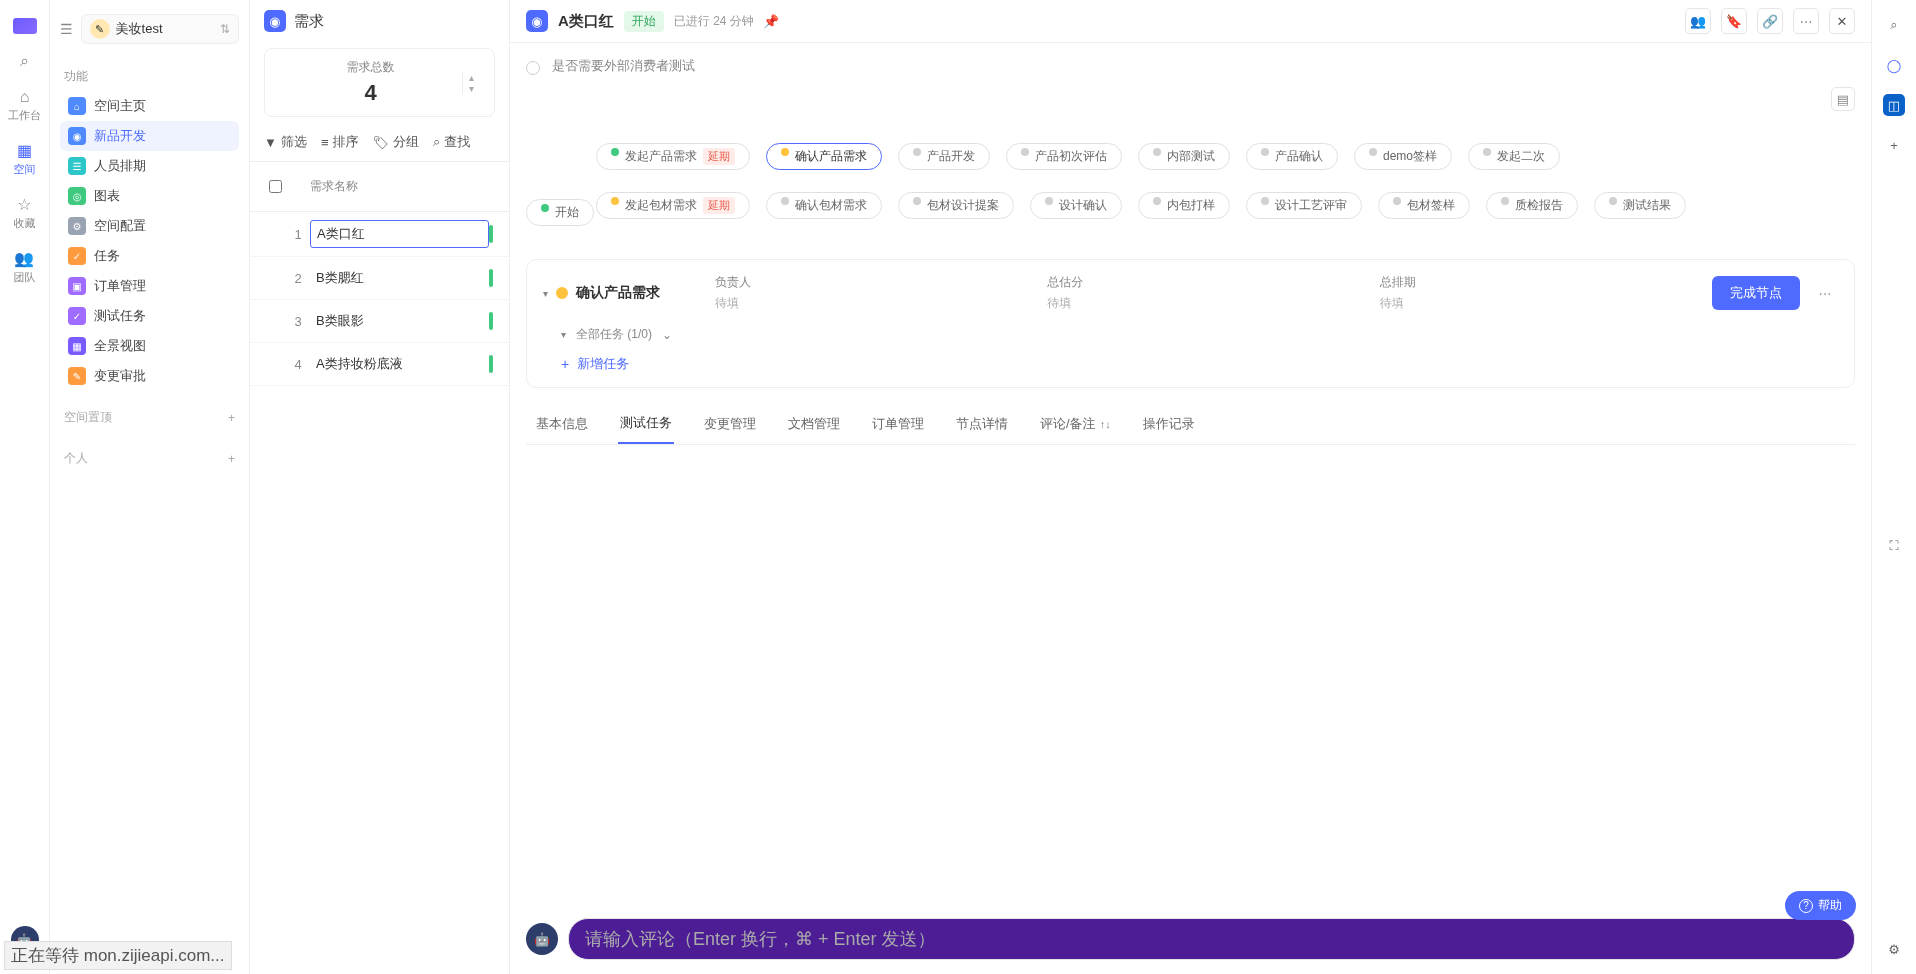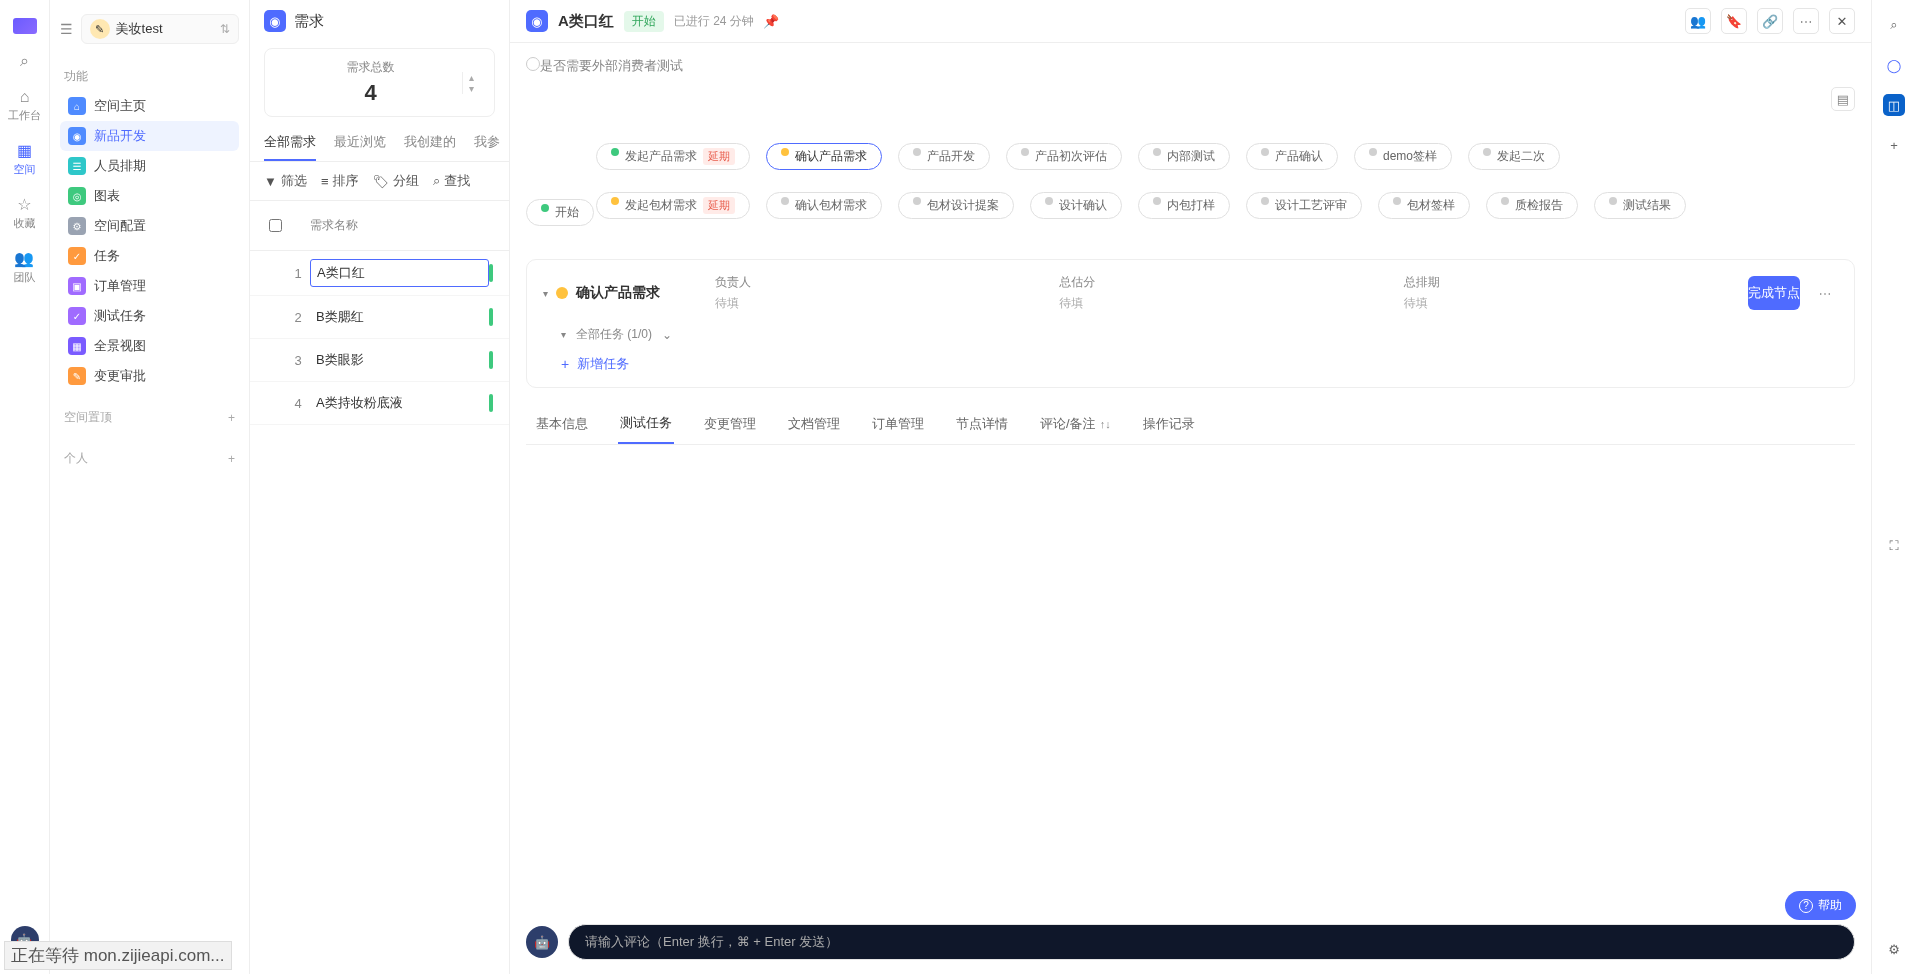--- a/index.html
+++ b/index.html
@@ -79,21 +79,21 @@
     .detail-header .panel-icon { width: 22px; height: 22px; background: #4f6bff; border-radius: 5px; display: flex; align-items: center; justify-content: center; color: #fff; }
     .detail-title { font-size: 15px; font-weight: 600; }
     .status-badge { background: #e4f8ea; color: #2fa55a; border-radius: 4px; padding: 2px 8px; font-size: 12px; }
     .elapsed { color: #999; font-size: 12px; }
     .pin-icon { color: #aaa; font-size: 13px; cursor: pointer; }
     .header-spacer { flex: 1; }
     .header-action { width: 26px; height: 26px; border: 1px solid #e5e5e5; border-radius: 5px; display: flex; align-items: center; justify-content: center; color: #777; cursor: pointer; }
     .header-close { width: 26px; height: 26px; border: 1px solid #e5e5e5; border-radius: 5px; display: flex; align-items: center; justify-content: center; color: #555; cursor: pointer; }
 
     .detail-body { flex: 1; overflow: auto; padding: 14px 16px 0; display: flex; flex-direction: column; }
-    .checkbox-row { display: flex; align-items: flex-start; gap: 0; color: #888; font-size: 13px; margin-bottom: 12px; }
+    .checkbox-row { display: flex; align-items: flex-end; gap: 12px; color: #888; font-size: 13px; margin-bottom: 12px; }
     .checkbox-row .radio { width: 14px; height: 14px; border: 1.5px solid #ccc; border-radius: 50%; }
     .flow-toolbar { display: flex; justify-content: flex-end; margin-bottom: 8px;}
     .flow-toolbar .ftool { width: 24px; height: 24px; border: 1px solid #e5e5e5; border-radius: 5px; display:flex; align-items:center; justify-content:center; color:#888; cursor:pointer;}
 
     .flowchart { padding: 24px 0 40px; overflow: hidden; position: relative; }
     .flow-rows { display: flex; flex-direction: column; gap: 22px; margin-left: 70px; }
     .flow-start { position: absolute; left: 0; top: 80px; }
     .flow-row { display: flex; gap: 16px; align-items: center; }
     .flow-node { border: 1px solid #e0e0e0; border-radius: 16px; padding: 4px 14px; display: flex; align-items: flex-start; gap: 6px; font-size: 12px; color: #666; background: #fff; white-space: nowrap; }
     .flow-node.active { border: 1.5px solid #4f6bff; color: #333; }
@@ -105,40 +105,40 @@
 
     .node-detail-card { border: 1px solid #eee; border-radius: 10px; padding: 14px 16px; margin-bottom: 16px; }
     .node-detail-top { display: flex; align-items: center; gap: 12px; }
     .ndt-left { display: flex; align-items: center; gap: 8px; min-width: 160px; }
     .ndt-left .caret { color: #888; font-size: 10px; }
     .ndt-left .circle { width: 12px; height: 12px; border-radius: 50%; background: #ffc23e; }
     .ndt-left .name { font-weight: 600; font-size: 14px; }
     .ndt-field { flex: 1; font-size: 12px; }
     .ndt-field .label { color: #888; }
     .ndt-field .value { color: #aaa; margin-top: 4px; }
-    .complete-btn { background: #4f6bff; color: #fff; border: none; border-radius: 6px; padding: 8px 0; font-size: 13px; cursor: pointer; }
+    .complete-btn { background: #4f6bff; color: #fff; border: none; border-radius: 6px; padding: 8px 18px; font-size: 13px; cursor: pointer; }
     .ndt-more { width: 26px; height: 26px; display: flex; align-items: center; justify-content: center; color: #888; cursor: pointer; }
 
     .subtask-row { display: flex; align-items: center; gap: 10px; margin-top: 14px; color: #888; font-size: 12px; padding-left: 18px;}
     .subtask-row .caret { font-size: 10px; }
     .add-task-row { display: flex; align-items: center; gap: 8px; margin-top: 12px; color: #4f6bff; font-size: 13px; cursor: pointer; padding-left: 18px;}
     .add-task-row .plus { font-size: 14px; }
 
     
     .bottom-tabs { display: flex; gap: 28px; border-bottom: 1px solid #eee; padding: 0 8px; }
     .btab { font-size: 13px; color: #666; padding: 10px 2px; cursor: pointer; display: flex; align-items: center; gap: 4px;}
     .btab.active { color: #333; border-bottom: 2px solid #4f6bff; font-weight: 500; }
     .btab .sort-icon { font-size: 11px; color: #888; }
 
     .bottom-empty { flex: 1; min-height: 240px; }
 
     
     .comment-bar { display: flex; align-items: center; gap: 10px; padding: 10px 0 14px; }
     .comment-avatar { width: 32px; height: 32px; border-radius: 50%; background: #2d3e6b; display: flex; align-items: center; justify-content: center; color: #fff; }
-    .comment-input { flex: 1; border: 1px solid #e5e5e5; border-radius: 20px; padding: 8px 16px; color: #aaa; font-size: 13px; background: #0f172a; }
+    .comment-input { flex: 1; border: 1px solid #e5e5e5; border-radius: 20px; padding: 8px 16px; color: #aaa; font-size: 18px; background: #4c1d95; }
 
     
     .right-rail { width: 44px; display: flex; flex-direction: column; align-items: center; padding-top: 14px; gap: 18px; }
     .right-rail .ri-icon { width: 22px; height: 22px; border-radius: 5px; display: flex; align-items: center; justify-content: center; cursor: pointer; color: #666; }
     .right-rail .gear-bottom { margin-top: auto; margin-bottom: 14px; color: #666; }
     .right-rail .frame-icon { margin-bottom: 2px; }
 
     
     .help-btn { position: absolute; right: 60px; bottom: 54px; background: #4f6bff; color: #fff; border-radius: 18px; padding: 6px 14px; font-size: 12px; display: flex; align-items: center; gap: 5px; cursor: pointer; }
     .help-btn .q { width: 14px; height: 14px; border: 1.5px solid #fff; border-radius: 50%; display: flex; align-items: center; justify-content: center; font-size: 10px; }
@@ -244,26 +244,20 @@
     </div>
     <div class="summary-card">
       <div class="stat">
         <div class="stat-label">需求总数</div>
         <div class="stat-value">4</div>
       </div>
       <div class="expander">
         <span>▴</span>
         <span>▾</span>
       </div>
-    </div>
-    <div class="list-tabs">
-      <div class="list-tab active">全部需求</div>
-      <div class="list-tab">最近浏览</div>
-      <div class="list-tab">我创建的</div>
-      <div class="list-tab">我参</div>
     </div>
     <div class="toolbar">
       <div class="tool-btn">
           <span>▼</span>
           <span>筛选</span>
         </div>
       <div class="tool-btn">
           <span>≡</span>
           <span>排序</span>
         </div>

